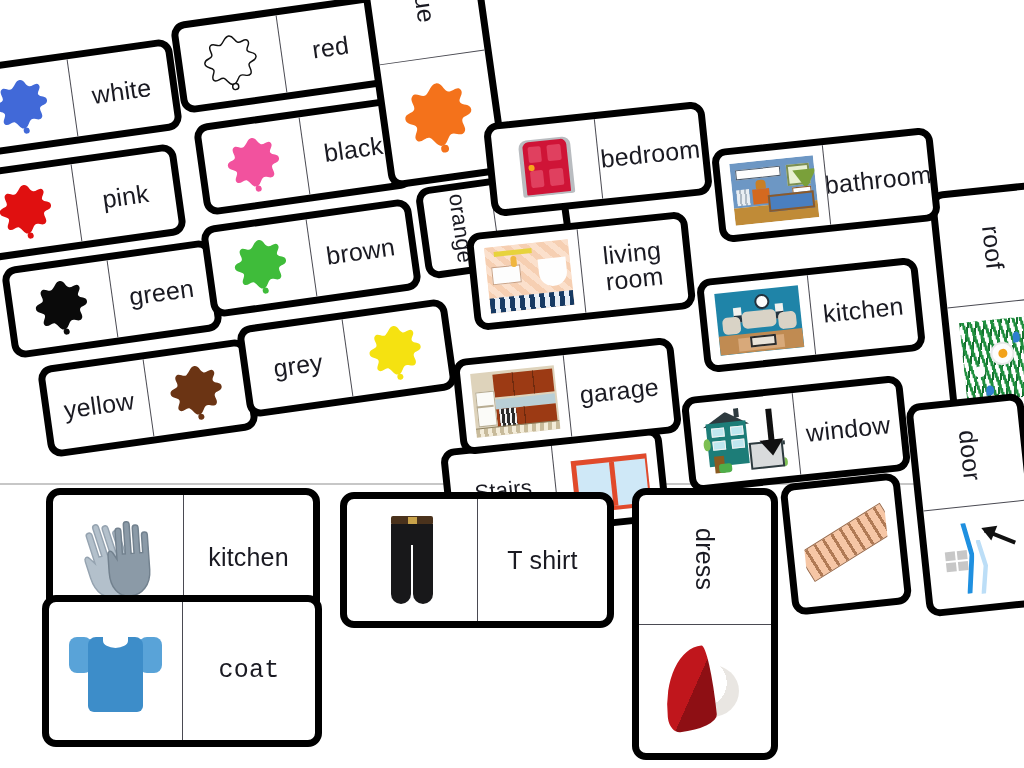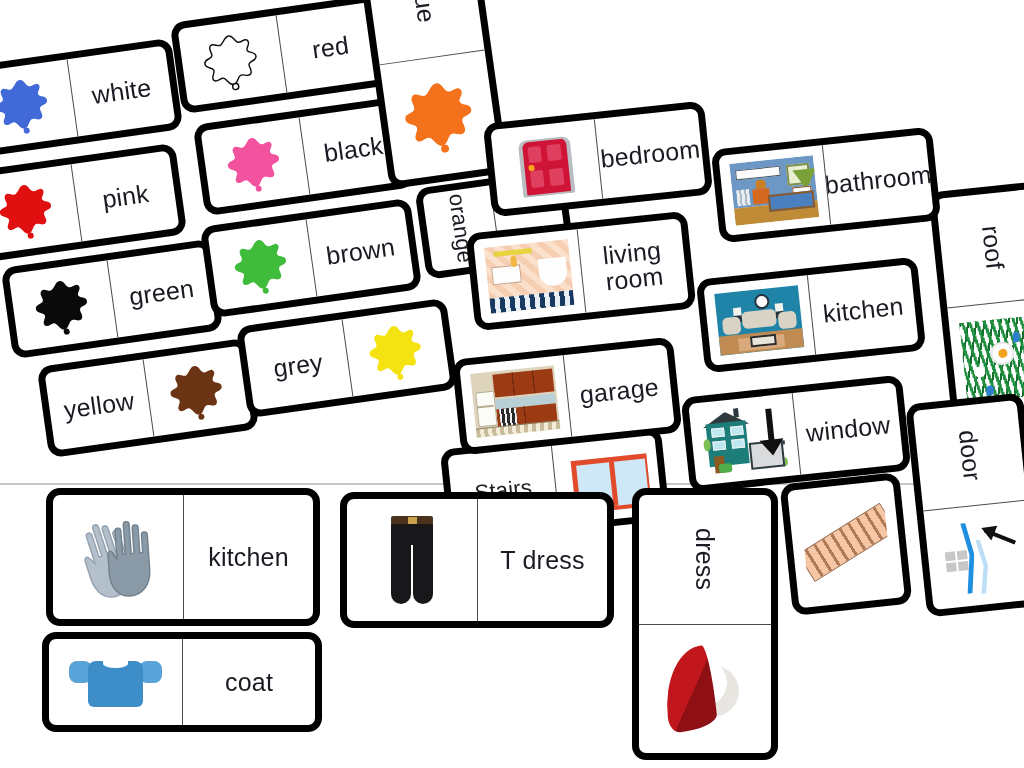--- a/index.html
+++ b/index.html
@@ -558,25 +558,25 @@
     <div class="half">
       <span class="pic p-tr">
         <i class="belt"></i>
           <i class="buck"></i>
           <i class="yoke"></i>
           <i class="lg l"></i>
           <i class="lg r"></i>
       </span>
     </div>
     <div class="half">
-      <span class="word">T dress</span>
-    </div>
-  </div>
-
-  <div class="domino" style="left:42px;top:632px;width:280px;height:100px;z-index:10;">
+      <span class="word">T shirt</span>
+    </div>
+  </div>
+
+  <div class="domino" style="left:42px;top:595px;width:280px;height:152px;z-index:10;font-family:Liberation Mono, monospace;">
     <div class="half">
       <span class="pic p-shirt">
         <i class="sl l"></i>
           <i class="sl r"></i>
           <i class="tor"></i>
           <i class="nk"></i>
       </span>
     </div>
     <div class="half">
       <span class="word">coat</span>

